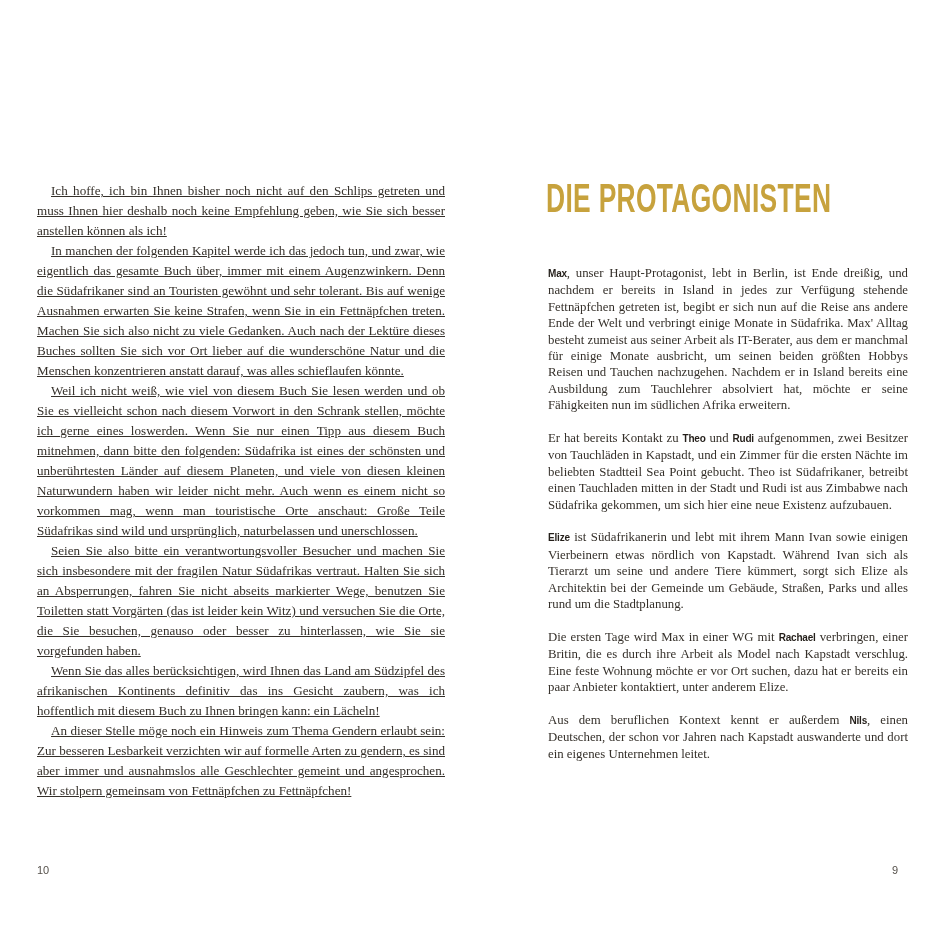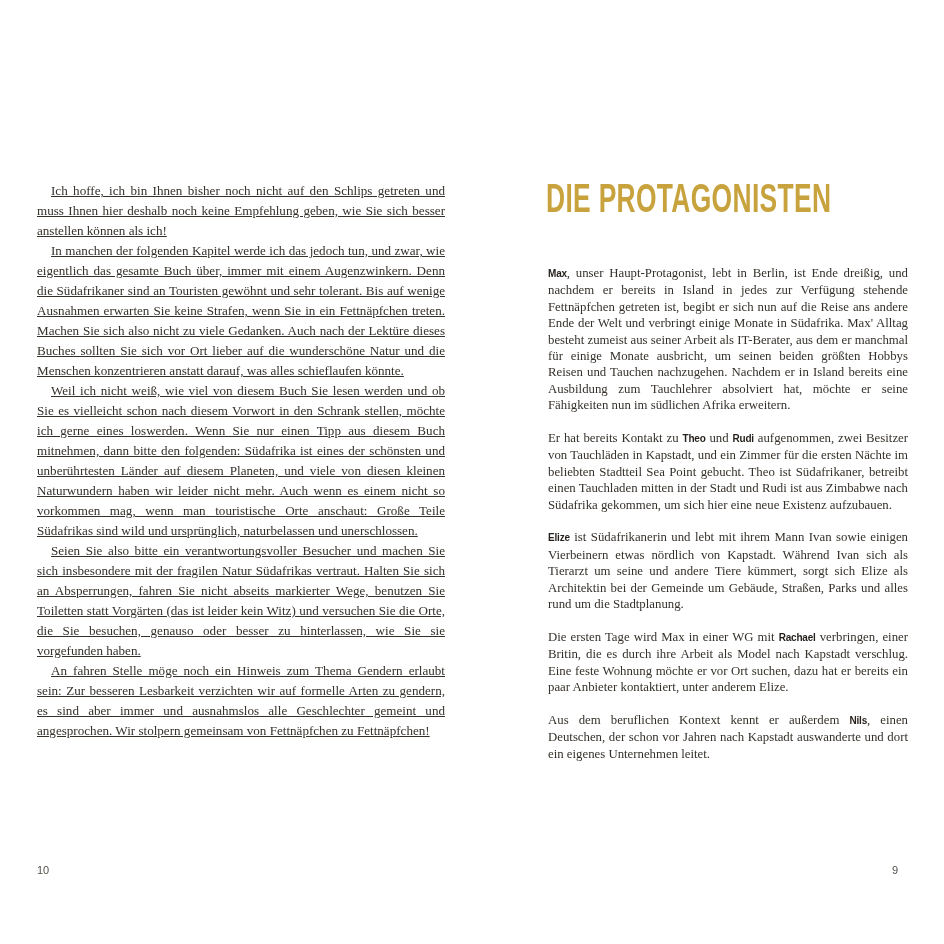--- a/index.html
+++ b/index.html
@@ -94,21 +94,22 @@
 <body>
 
 <div class="spread">
 
   <div>
     <div class="left-body" style="color: rgb(53, 48, 42);">
         <p>Ich hoffe, ich bin Ihnen bisher noch nicht auf den Schlips getreten und muss Ihnen hier deshalb noch keine Empfehlung geben, wie Sie sich besser anstellen können als ich!</p>
         <p>In manchen der folgenden Kapitel werde ich das jedoch tun, und zwar, wie eigentlich das gesamte Buch über, immer mit einem Augenzwinkern. Denn die Südafrikaner sind an Touristen gewöhnt und sehr tolerant. Bis auf wenige Ausnahmen erwarten Sie keine Strafen, wenn Sie in ein Fettnäpfchen treten. Machen Sie sich also nicht zu viele Gedanken. Auch nach der Lektüre dieses Buches sollten Sie sich vor Ort lieber auf die wunderschöne Natur und die Menschen konzentrieren anstatt darauf, was alles schieflaufen könnte.</p>
         <p>Weil ich nicht weiß, wie viel von diesem Buch Sie lesen werden und ob Sie es vielleicht schon nach diesem Vorwort in den Schrank stellen, möchte ich gerne eines loswerden. Wenn Sie nur einen Tipp aus diesem Buch mitnehmen, dann bitte den folgenden: Südafrika ist eines der schönsten und unberührtesten Länder auf diesem Planeten, und viele von diesen kleinen Naturwundern haben wir leider nicht mehr. Auch wenn es einem nicht so vorkommen mag, wenn man touristische Orte anschaut: Große Teile Südafrikas sind wild und ursprünglich, naturbelassen und unerschlossen.</p>
         <p>Seien Sie also bitte ein verantwortungsvoller Besucher und machen Sie sich insbesondere mit der fragilen Natur Südafrikas vertraut. Halten Sie sich an Absperrungen, fahren Sie nicht abseits markierter Wege, benutzen Sie Toiletten statt Vorgärten (das ist leider kein Witz) und versuchen Sie die Orte, die Sie besuchen, genauso oder besser zu hinterlassen, wie Sie sie vorgefunden haben.</p>
-        <p>An fahren Stelle möge noch ein Hinweis zum Thema Gendern erlaubt sein: Zur besseren Lesbarkeit verzichten wir auf formelle Arten zu gendern, es sind aber immer und ausnahmslos alle Geschlechter gemeint und angesprochen. Wir stolpern gemeinsam von Fettnäpfchen zu Fettnäpfchen!</p>
+        <p>Wenn Sie das alles berücksichtigen, wird Ihnen das Land am Südzipfel des afrikanischen Kontinents definitiv das ins Gesicht zaubern, was ich hoffentlich mit diesem Buch zu Ihnen bringen kann: ein Lächeln!</p>
+        <p>An dieser Stelle möge noch ein Hinweis zum Thema Gendern erlaubt sein: Zur besseren Lesbarkeit verzichten wir auf formelle Arten zu gendern, es sind aber immer und ausnahmslos alle Geschlechter gemeint und angesprochen. Wir stolpern gemeinsam von Fettnäpfchen zu Fettnäpfchen!</p>
       </div>
     <div class="pagenum left" style="color: rgb(85, 80, 74);">10</div>
   </div>
 
   <div>
     <div class="chapter-heading" style="color: rgb(199, 162, 61);">DIE PROTAGONISTEN</div>
     <div class="right-body" style="color: rgb(53, 48, 42);">
         <p><strong class="name">Max</strong>, unser Haupt-Protagonist, lebt in Berlin, ist Ende dreißig, und nachdem er bereits in Island in jedes zur Verfügung stehende Fettnäpfchen getreten ist, begibt er sich nun auf die Reise ans andere Ende der Welt und verbringt einige Monate in Südafrika. Max' Alltag besteht zumeist aus seiner Arbeit als IT-Berater, aus dem er manchmal für einige Monate ausbricht, um seinen beiden größten Hobbys Reisen und Tauchen nachzugehen. Nachdem er in Island bereits eine Ausbildung zum Tauchlehrer absolviert hat, möchte er seine Fähigkeiten nun im südlichen Afrika erweitern.</p>
         <p>Er hat bereits Kontakt zu <strong class="name">Theo</strong> und <strong class="name">Rudi</strong> aufgenommen, zwei Besitzer von Tauchläden in Kapstadt, und ein Zimmer für die ersten Nächte im beliebten Stadtteil Sea Point gebucht. Theo ist Südafrikaner, betreibt einen Tauchladen mitten in der Stadt und Rudi ist aus Zimbabwe nach Südafrika gekommen, um sich hier eine neue Existenz aufzubauen.</p>
         <p><strong class="name">Elize</strong> ist Südafrikanerin und lebt mit ihrem Mann Ivan sowie einigen Vierbeinern etwas nördlich von Kapstadt. Während Ivan sich als Tierarzt um seine und andere Tiere kümmert, sorgt sich Elize als Architektin bei der Gemeinde um Gebäude, Straßen, Parks und alles rund um die Stadtplanung.</p>

